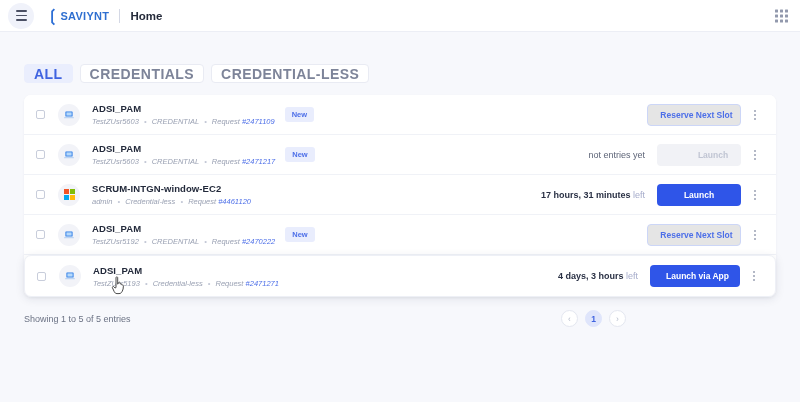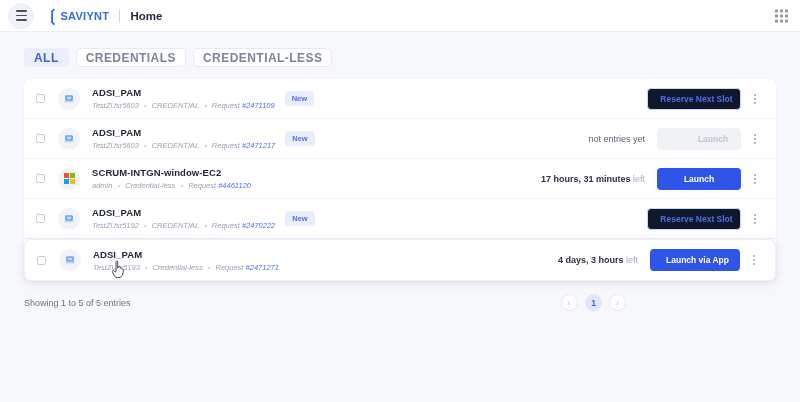--- a/index.html
+++ b/index.html
@@ -98,26 +98,27 @@
   .vt-lines i { display:block; width:10px; height:2px; border-radius:1px; background:#4d6fe8; }
   .vt-grid { display:grid; grid-template-columns: repeat(2,4px); grid-template-rows: repeat(2,4px); gap:2px; }
   .vt-grid i { display:block; width:4px; height:4px; background:#c3c8d6; border-radius:1px; }
 
   
   .tabs { margin-top: 16px; display: flex; gap: 7px; }
   .tab {
     height: 19px;
     padding: 0 9px;
     border-radius: 4px;
-    font-size: 12px; font-weight: 700; letter-spacing: 0.45px;
+    font-size: 14px; font-weight: 700; letter-spacing: 0.45px;
     color: #7d8499;
     background: #ffffff;
     border: 1px solid #e9ebf3;
     display: flex; align-items: center;
     cursor: pointer;
+    margin-top: 16px;
   }
   .tab.active { color: #3f63e0; background: #eaeefd; border-color: #eaeefd; }
 
   
   .list {
     margin-top: 12px;
     background: #ffffff;
     border-radius: 7px;
     box-shadow: 0 1px 3px rgba(28,37,66,0.05);
     overflow: visible;
@@ -188,21 +189,21 @@
     height: 22px;
     border-radius: 4px;
     font-size: 8.5px; font-weight: 700;
     display: flex; align-items: center; justify-content: center;
     gap: 5px;
     cursor: pointer;
     white-space: nowrap;
     padding: 0 10px;
     border: 1px solid transparent;
   }
-  .btn-outline { color: #4d6fe8; background: #0f172a; border-color: #ccd6f7; width: 94px; }
+  .btn-outline { color: #4d6fe8; background: #e5e5e5; border-color: #ccd6f7; width: 94px; }
   .btn-primary { color: #ffffff; background: #2f55e8; width: 84px; }
   .btn-primary.wide { width: 90px; }
   .btn-disabled { color: #c0c5d3; background: #f1f2f6; width: 84px; cursor: default; padding-left: 38px; }
 
   .kebab {
     width: 14px; height: 22px; margin-left: 7px;
     display: flex; flex-direction: column; align-items: center; justify-content: center;
     gap: 2px; cursor: pointer; flex: 0 0 auto;
   }
   .kebab i { display:block; width:2px; height:2px; border-radius:50%; background:#9aa1b3; }

